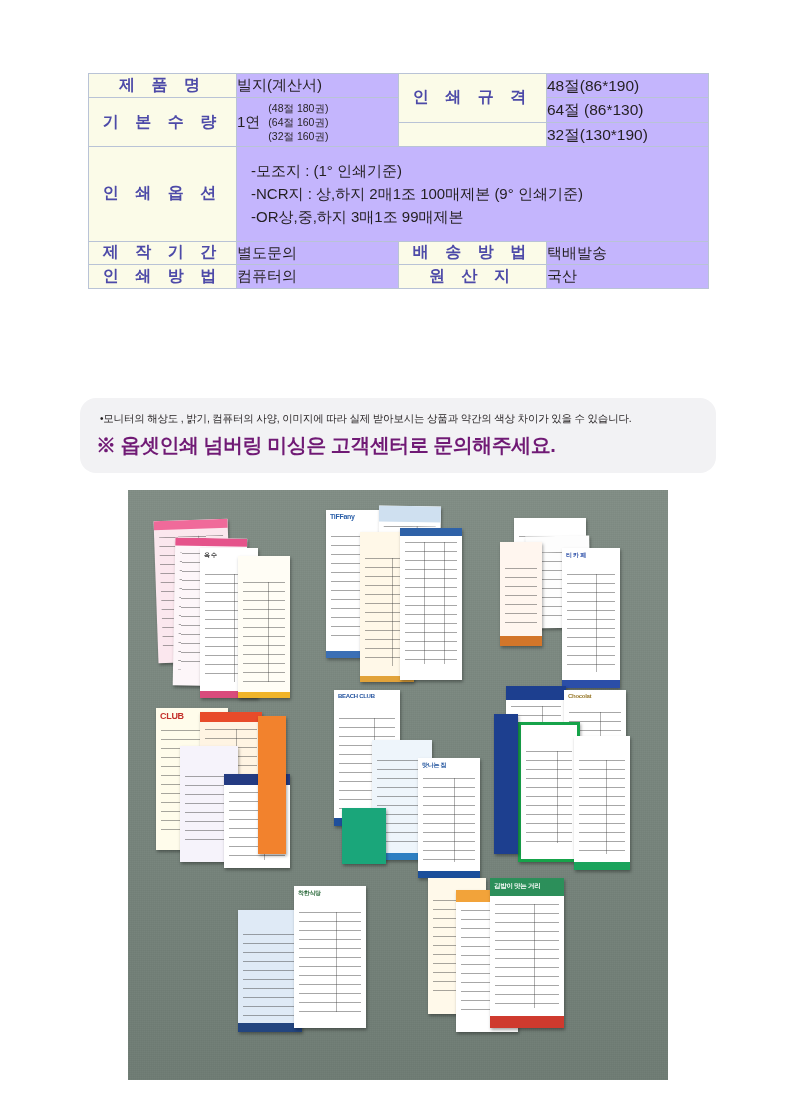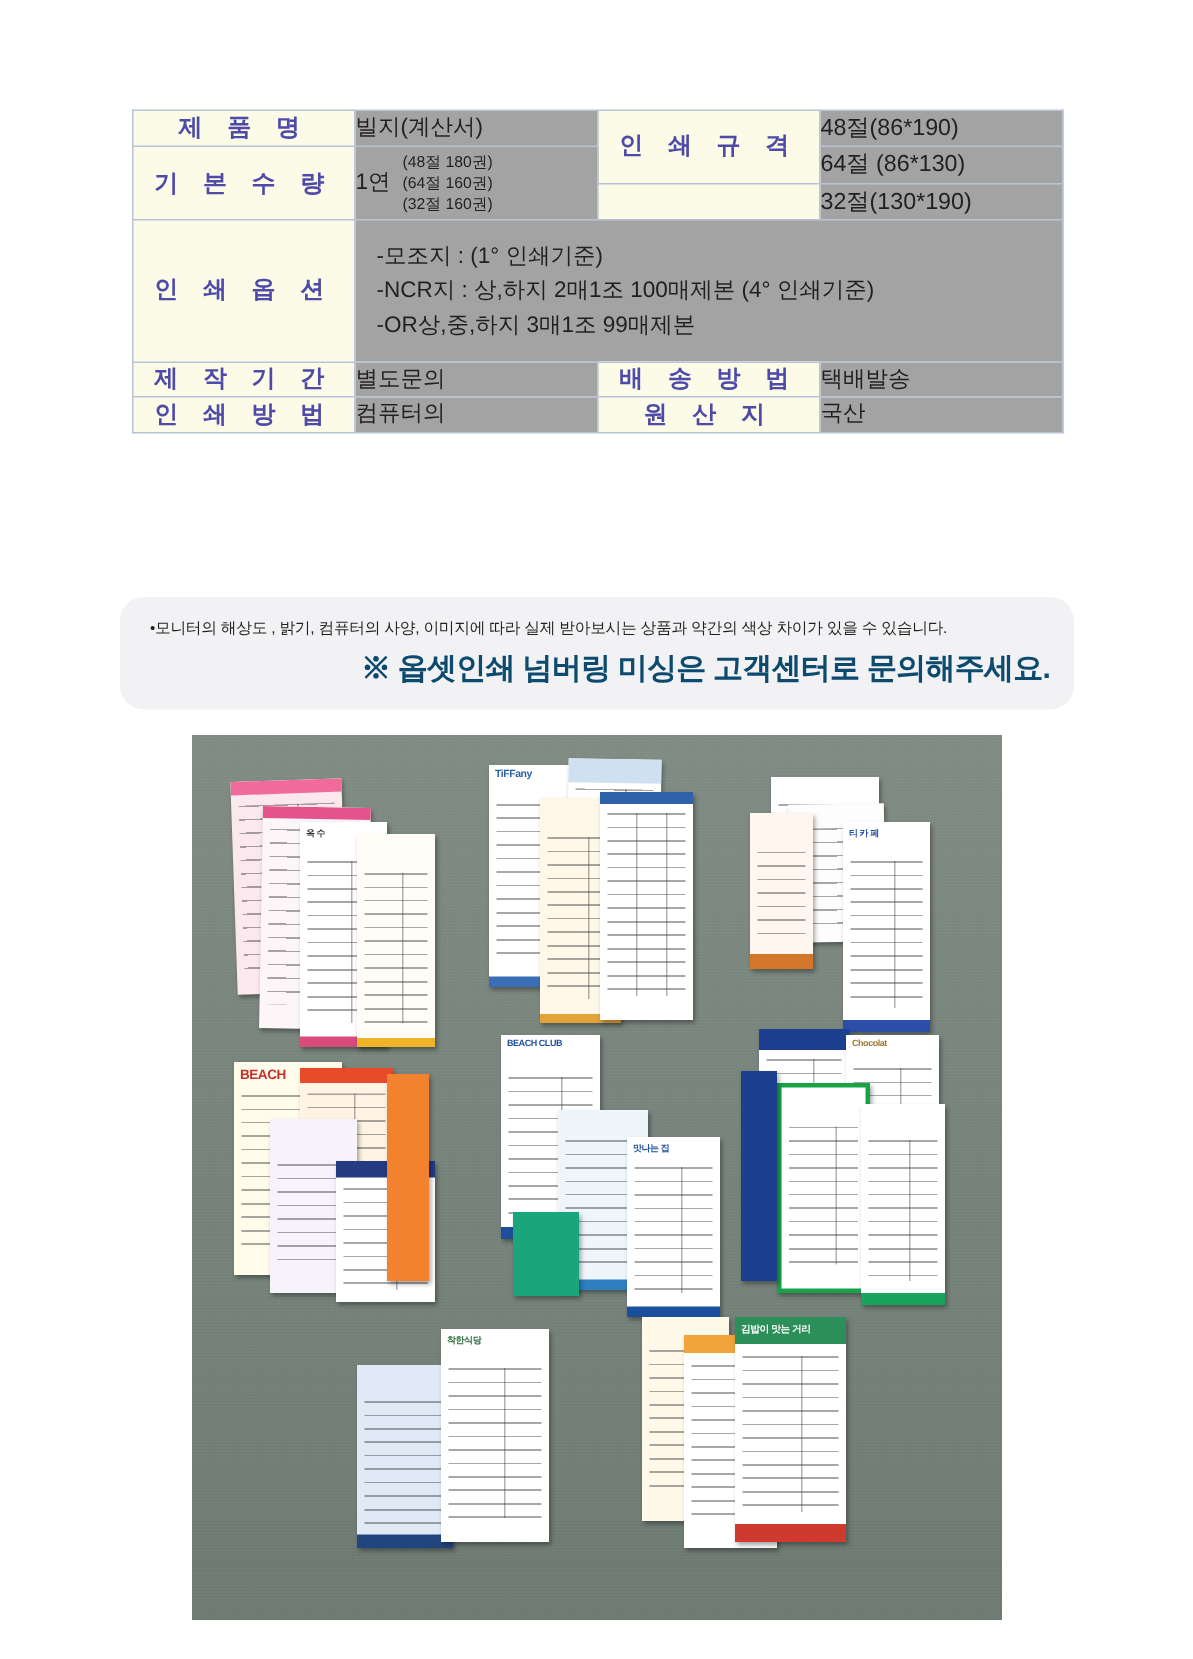--- a/index.html
+++ b/index.html
@@ -37,21 +37,21 @@
     background: #fbfbe8;
     color: #4d4aa8;
     font-size: 16px;
     font-weight: bold;
     letter-spacing: 6px;
     text-align: center;
     padding: 10px 4px 10px 10px;
     white-space: nowrap;
   }
   .val {
-    background: #a3a3a3;
+    background: #c4b5fd;
     font-size: 15px;
     color: #231f20;
     padding: 8px 10px;
     line-height: 1.5;
   }
   .val .qty-main {
     font-size: 15px;
     display: inline-block;
     vertical-align: middle;
   }
@@ -96,23 +96,23 @@
     letter-spacing: -0.2px;
     margin: 2px 0 6px 4px;
   }
   .notice .line1 .bullet {
     color: #231f20;
     font-size: 10px;
   }
   .notice .line2 {
     font-size: 20px;
     font-weight: bold;
-    color: #0c4a6e;
+    color: #701a75;
     letter-spacing: -0.5px;
-    text-align: right;
+    text-align: left;
     margin-top: 4px;
   }
 
   
   .photo {
     position: absolute;
     left: 128px;
     top: 490px;
     width: 540px;
     height: 590px;
@@ -199,21 +199,21 @@
 
       <tr>
         <td class="lbl" style="border-top:1px solid #b9c3d6;">&nbsp;</td>
         <td class="val size-val">32절(130*190)</td>
       </tr>
 
       <tr>
         <td class="lbl">인 쇄 옵 션</td>
         <td class="val" colspan="3" style="padding:12px 14px;">
           <div class="opt-line">-모조지 : (1° 인쇄기준)</div>
-          <div class="opt-line">-NCR지 : 상,하지 2매1조 100매제본 (4° 인쇄기준)</div>
+          <div class="opt-line">-NCR지 : 상,하지 2매1조 100매제본 (9° 인쇄기준)</div>
           <div class="opt-line">-OR상,중,하지 3매1조  99매제본</div>
         </td>
       </tr>
 
       <tr>
         <td class="lbl">제 작 기 간</td>
         <td class="val">별도문의</td>
         <td class="lbl">배 송 방 법</td>
         <td class="val">택배발송</td>
       </tr>
@@ -297,21 +297,21 @@
     <div class="foot" style="background:#d3762a;height:10px;"></div>
   </div>
   <div class="slip" style="left:434px; top:58px; width:58px; height:140px; background:#ffffff;">
     <div class="ttl" style="color:#2b4ea8;">티 카 페</div>
     <div class="ruled"></div>
     <div class="vline" style="left:34px;"></div>
     <div class="foot" style="background:#2b4ea8;height:8px;"></div>
   </div>
 
   <div class="slip" style="left:28px; top:218px; width:72px; height:142px; background:#fffceb;">
-    <div class="ttl" style="color:#c4302b;font-size:9px;">BEACH</div>
+    <div class="ttl" style="color:#c4302b;font-size:9px;">CLUB</div>
     <div class="ruled" style="top:22px;"></div>
     <div class="vline" style="left:44px;top:22px;"></div>
   </div>
   <div class="slip" style="left:72px; top:222px; width:62px; height:140px; background:#fff4e3;">
     <div class="hdr" style="background:#e84b2a;height:10px;"></div>
     <div class="ruled" style="top:17px;"></div>
     <div class="vline" style="left:36px;top:17px;"></div>
   </div>
   <div class="slip" style="left:52px; top:256px; width:58px; height:116px; background:#f6f3fb;">
     <div class="ruled" style="top:30px;"></div>

